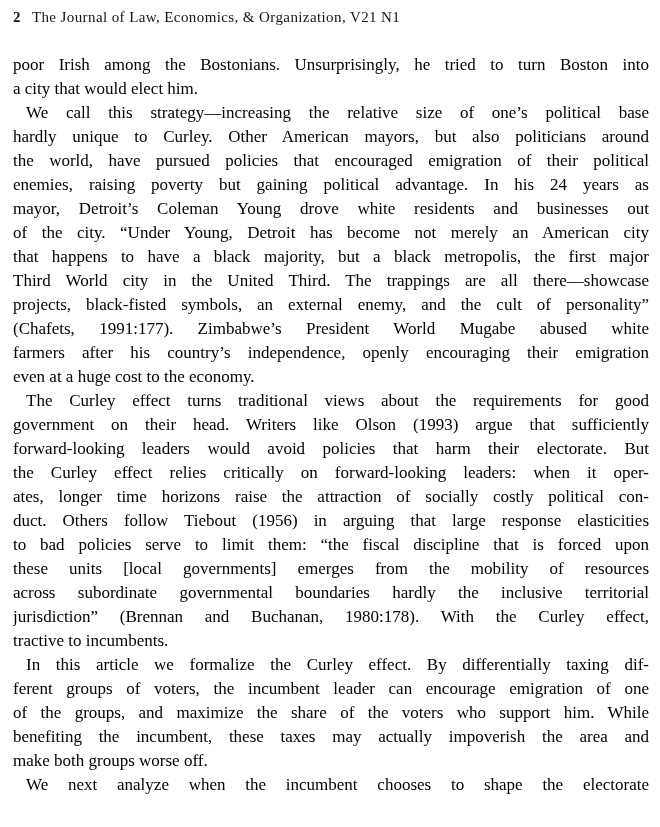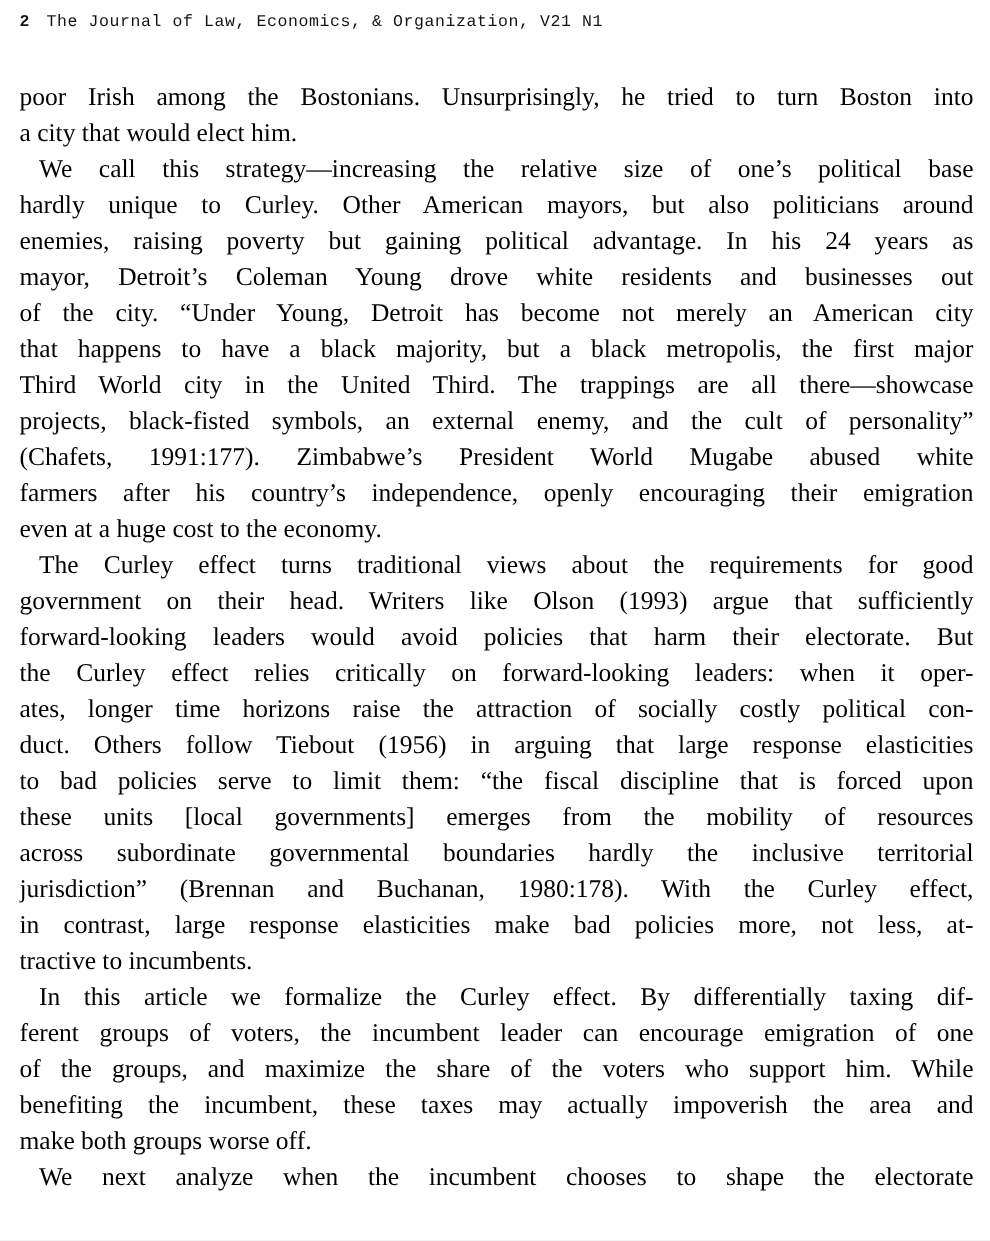--- a/index.html
+++ b/index.html
@@ -9,22 +9,22 @@
     height: 827px;
     background: #ffffff;
     overflow: hidden;
     margin: 0 auto;
   }
   .running-head {
     position: absolute;
     left: 13px;
     top: 9px;
     width: 636px;
-    font-family: Liberation Mono, monospace;
-    font-size: 11px;
+    font-family: Liberation Serif, serif;
+    font-size: 15px;
     letter-spacing: 0.4px;
     color: #141414;
     white-space: nowrap;
   }
   .head-num {
     font-weight: bold;
     margin-right: 11px;
   }
   .body-text {
     position: absolute;
@@ -53,40 +53,40 @@
 
   <div class="running-head">
     <span class="head-num">2</span><span>The Journal of Law, Economics, &amp; Organization, V21 N1</span>
   </div>
 
   <div class="body-text">
     <div class="ln">poor Irish among the Bostonians. Unsurprisingly, he tried to turn Boston into</div>
     <div class="ln last">a city that would elect him.</div>
     <div class="ln ind">We call this strategy—increasing the relative size of one’s political base</div>
     <div class="ln">hardly unique to Curley. Other American mayors, but also politicians around</div>
+    <div class="ln">the world, have pursued policies that encouraged emigration of their political</div>
     <div class="ln">enemies, raising poverty but gaining political advantage. In his 24 years as</div>
     <div class="ln">mayor, Detroit’s Coleman Young drove white residents and businesses out</div>
     <div class="ln">of the city. “Under Young, Detroit has become not merely an American city</div>
     <div class="ln">that happens to have a black majority, but a black metropolis, the first major</div>
     <div class="ln">Third World city in the United Third. The trappings are all there—showcase</div>
     <div class="ln">projects, black-fisted symbols, an external enemy, and the cult of personality”</div>
     <div class="ln">(Chafets, 1991:177). Zimbabwe’s President World Mugabe abused white</div>
     <div class="ln">farmers after his country’s independence, openly encouraging their emigration</div>
     <div class="ln last">even at a huge cost to the economy.</div>
     <div class="ln ind">The Curley effect turns traditional views about the requirements for good</div>
     <div class="ln">government on their head. Writers like Olson (1993) argue that sufficiently</div>
     <div class="ln">forward-looking leaders would avoid policies that harm their electorate. But</div>
     <div class="ln">the Curley effect relies critically on forward-looking leaders: when it oper-</div>
     <div class="ln">ates, longer time horizons raise the attraction of socially costly political con-</div>
     <div class="ln">duct. Others follow Tiebout (1956) in arguing that large response elasticities</div>
     <div class="ln">to bad policies serve to limit them: “the fiscal discipline that is forced upon</div>
     <div class="ln">these units [local governments] emerges from the mobility of resources</div>
     <div class="ln">across subordinate governmental boundaries hardly the inclusive territorial</div>
     <div class="ln">jurisdiction” (Brennan and Buchanan, 1980:178). With the Curley effect,</div>
-    <div class="ln">in contrast, large response elasticities make bad policies more, not less, at-</div>
     <div class="ln last">tractive to incumbents.</div>
     <div class="ln ind">In this article we formalize the Curley effect. By differentially taxing dif-</div>
     <div class="ln">ferent groups of voters, the incumbent leader can encourage emigration of one</div>
     <div class="ln">of the groups, and maximize the share of the voters who support him. While</div>
     <div class="ln">benefiting the incumbent, these taxes may actually impoverish the area and</div>
     <div class="ln last">make both groups worse off.</div>
     <div class="ln ind">We next analyze when the incumbent chooses to shape the electorate</div>
   </div>
 
 </div>

